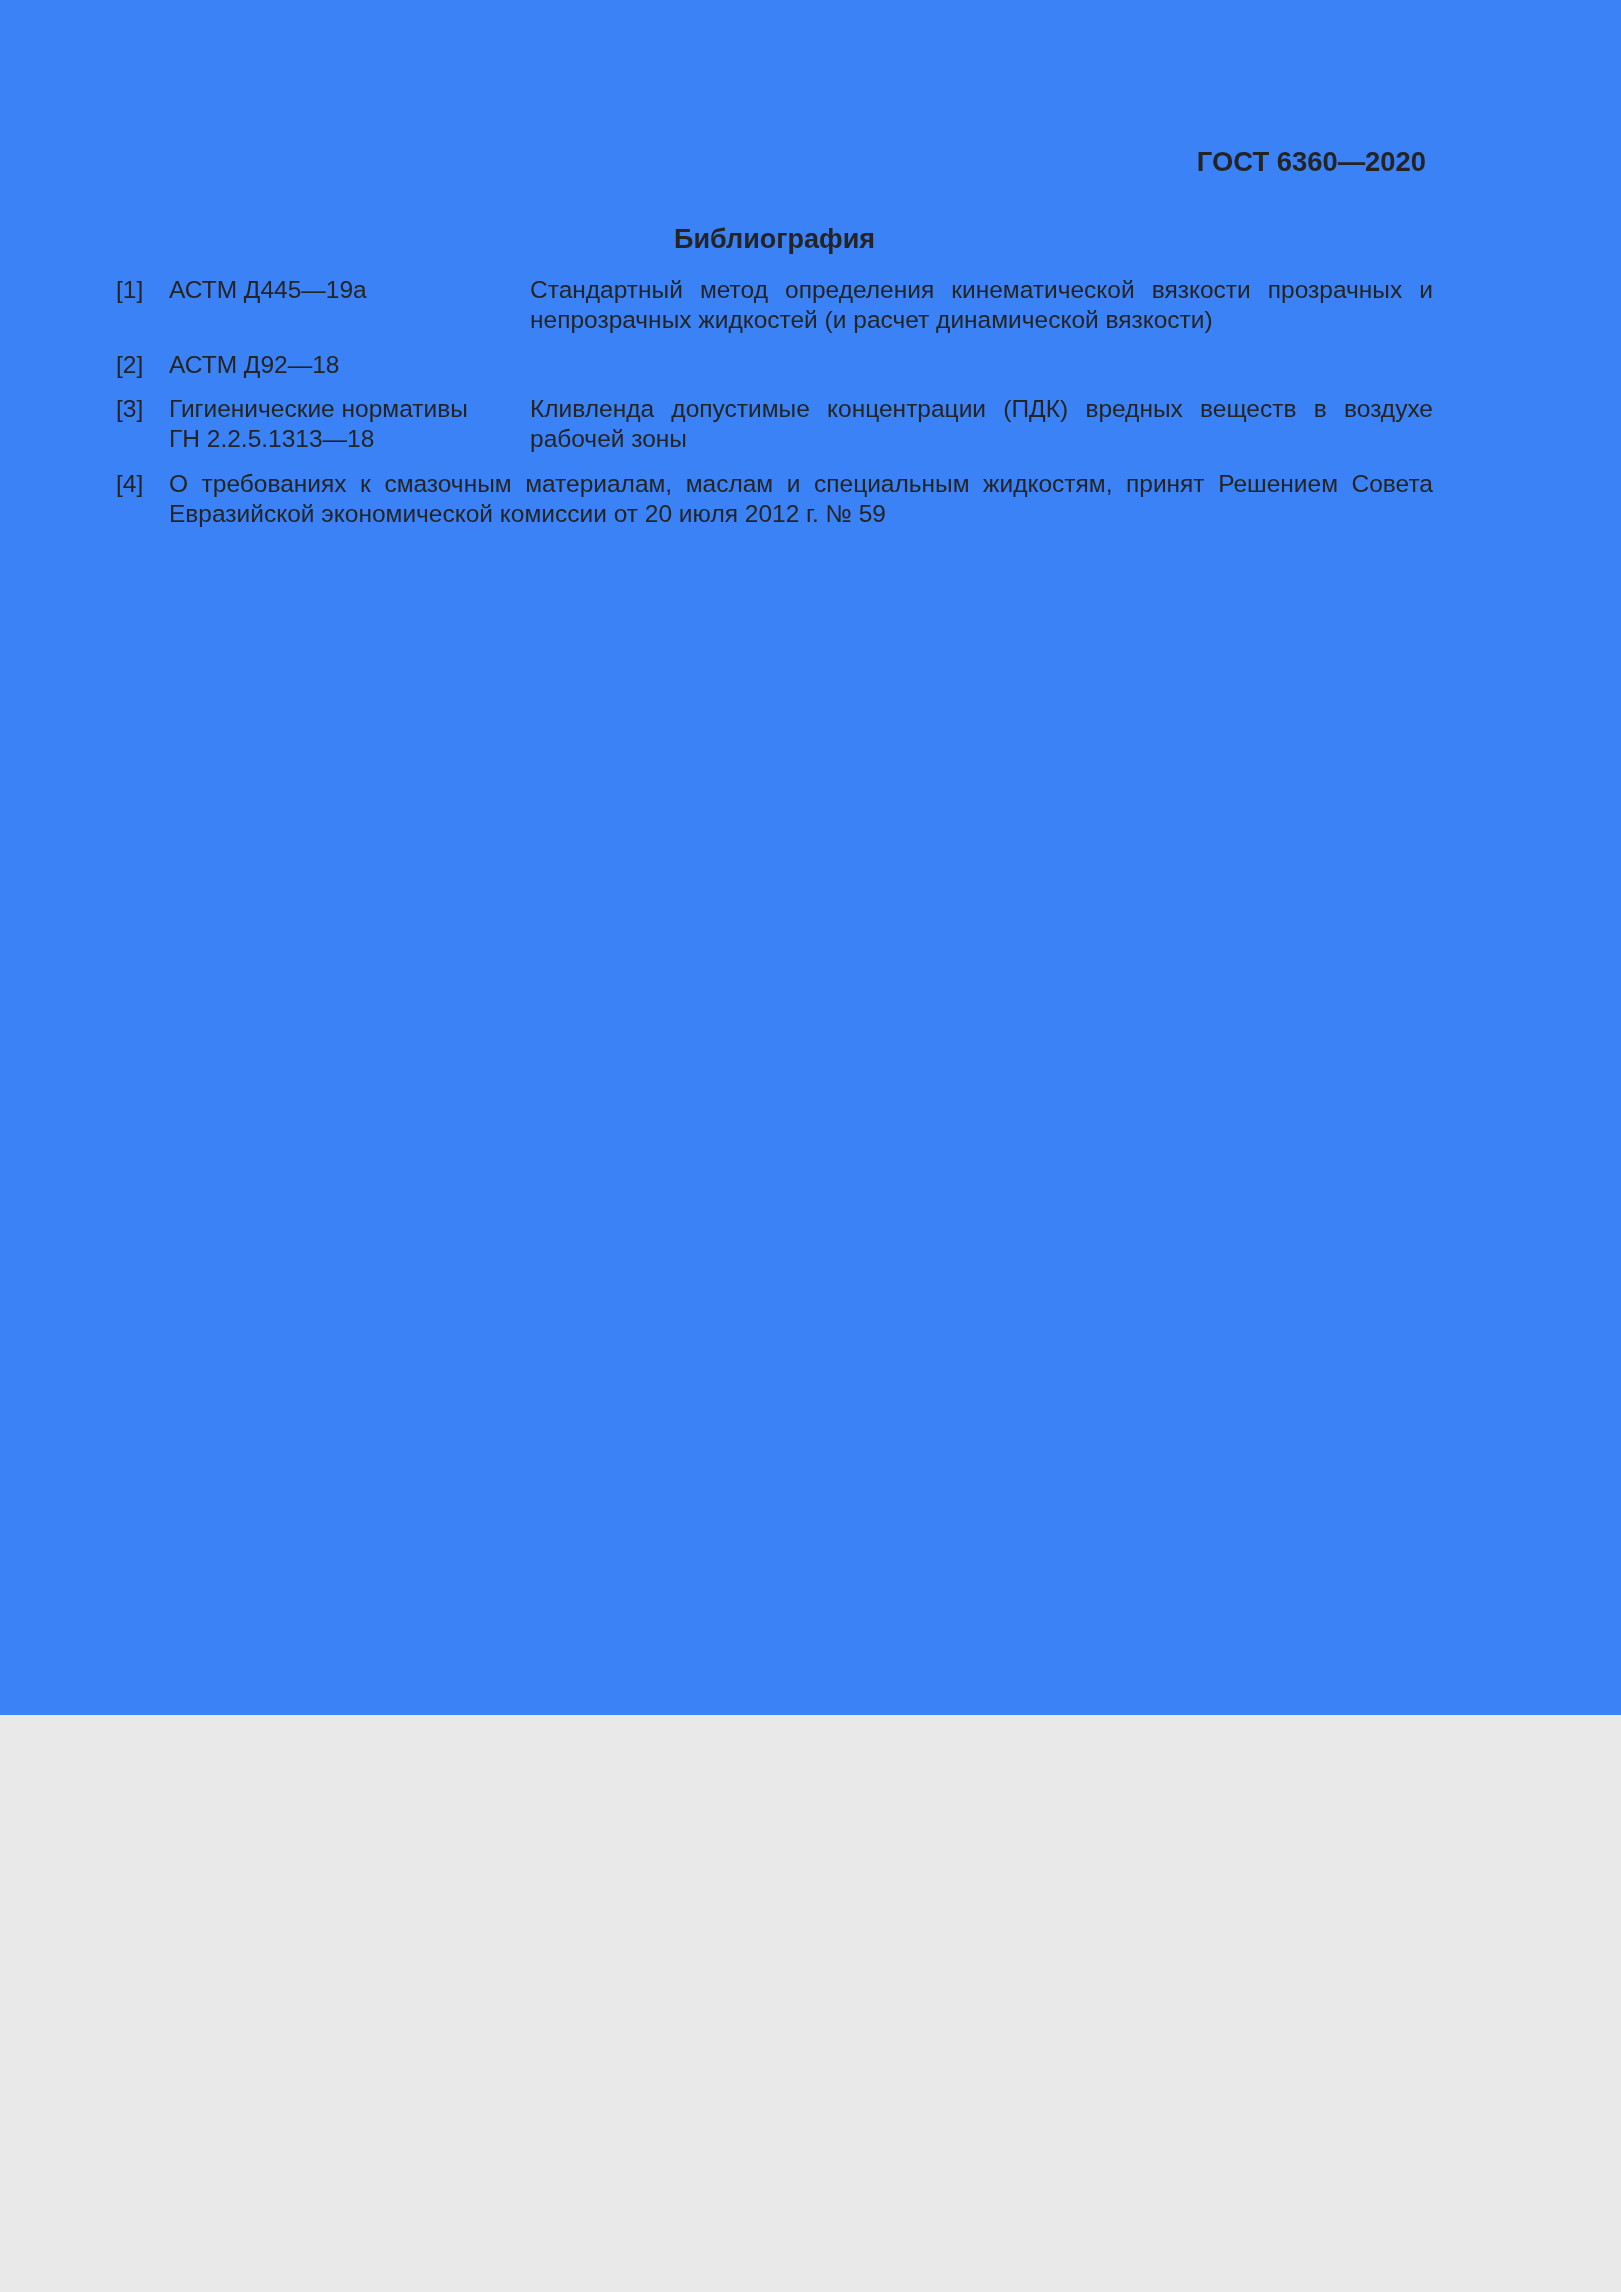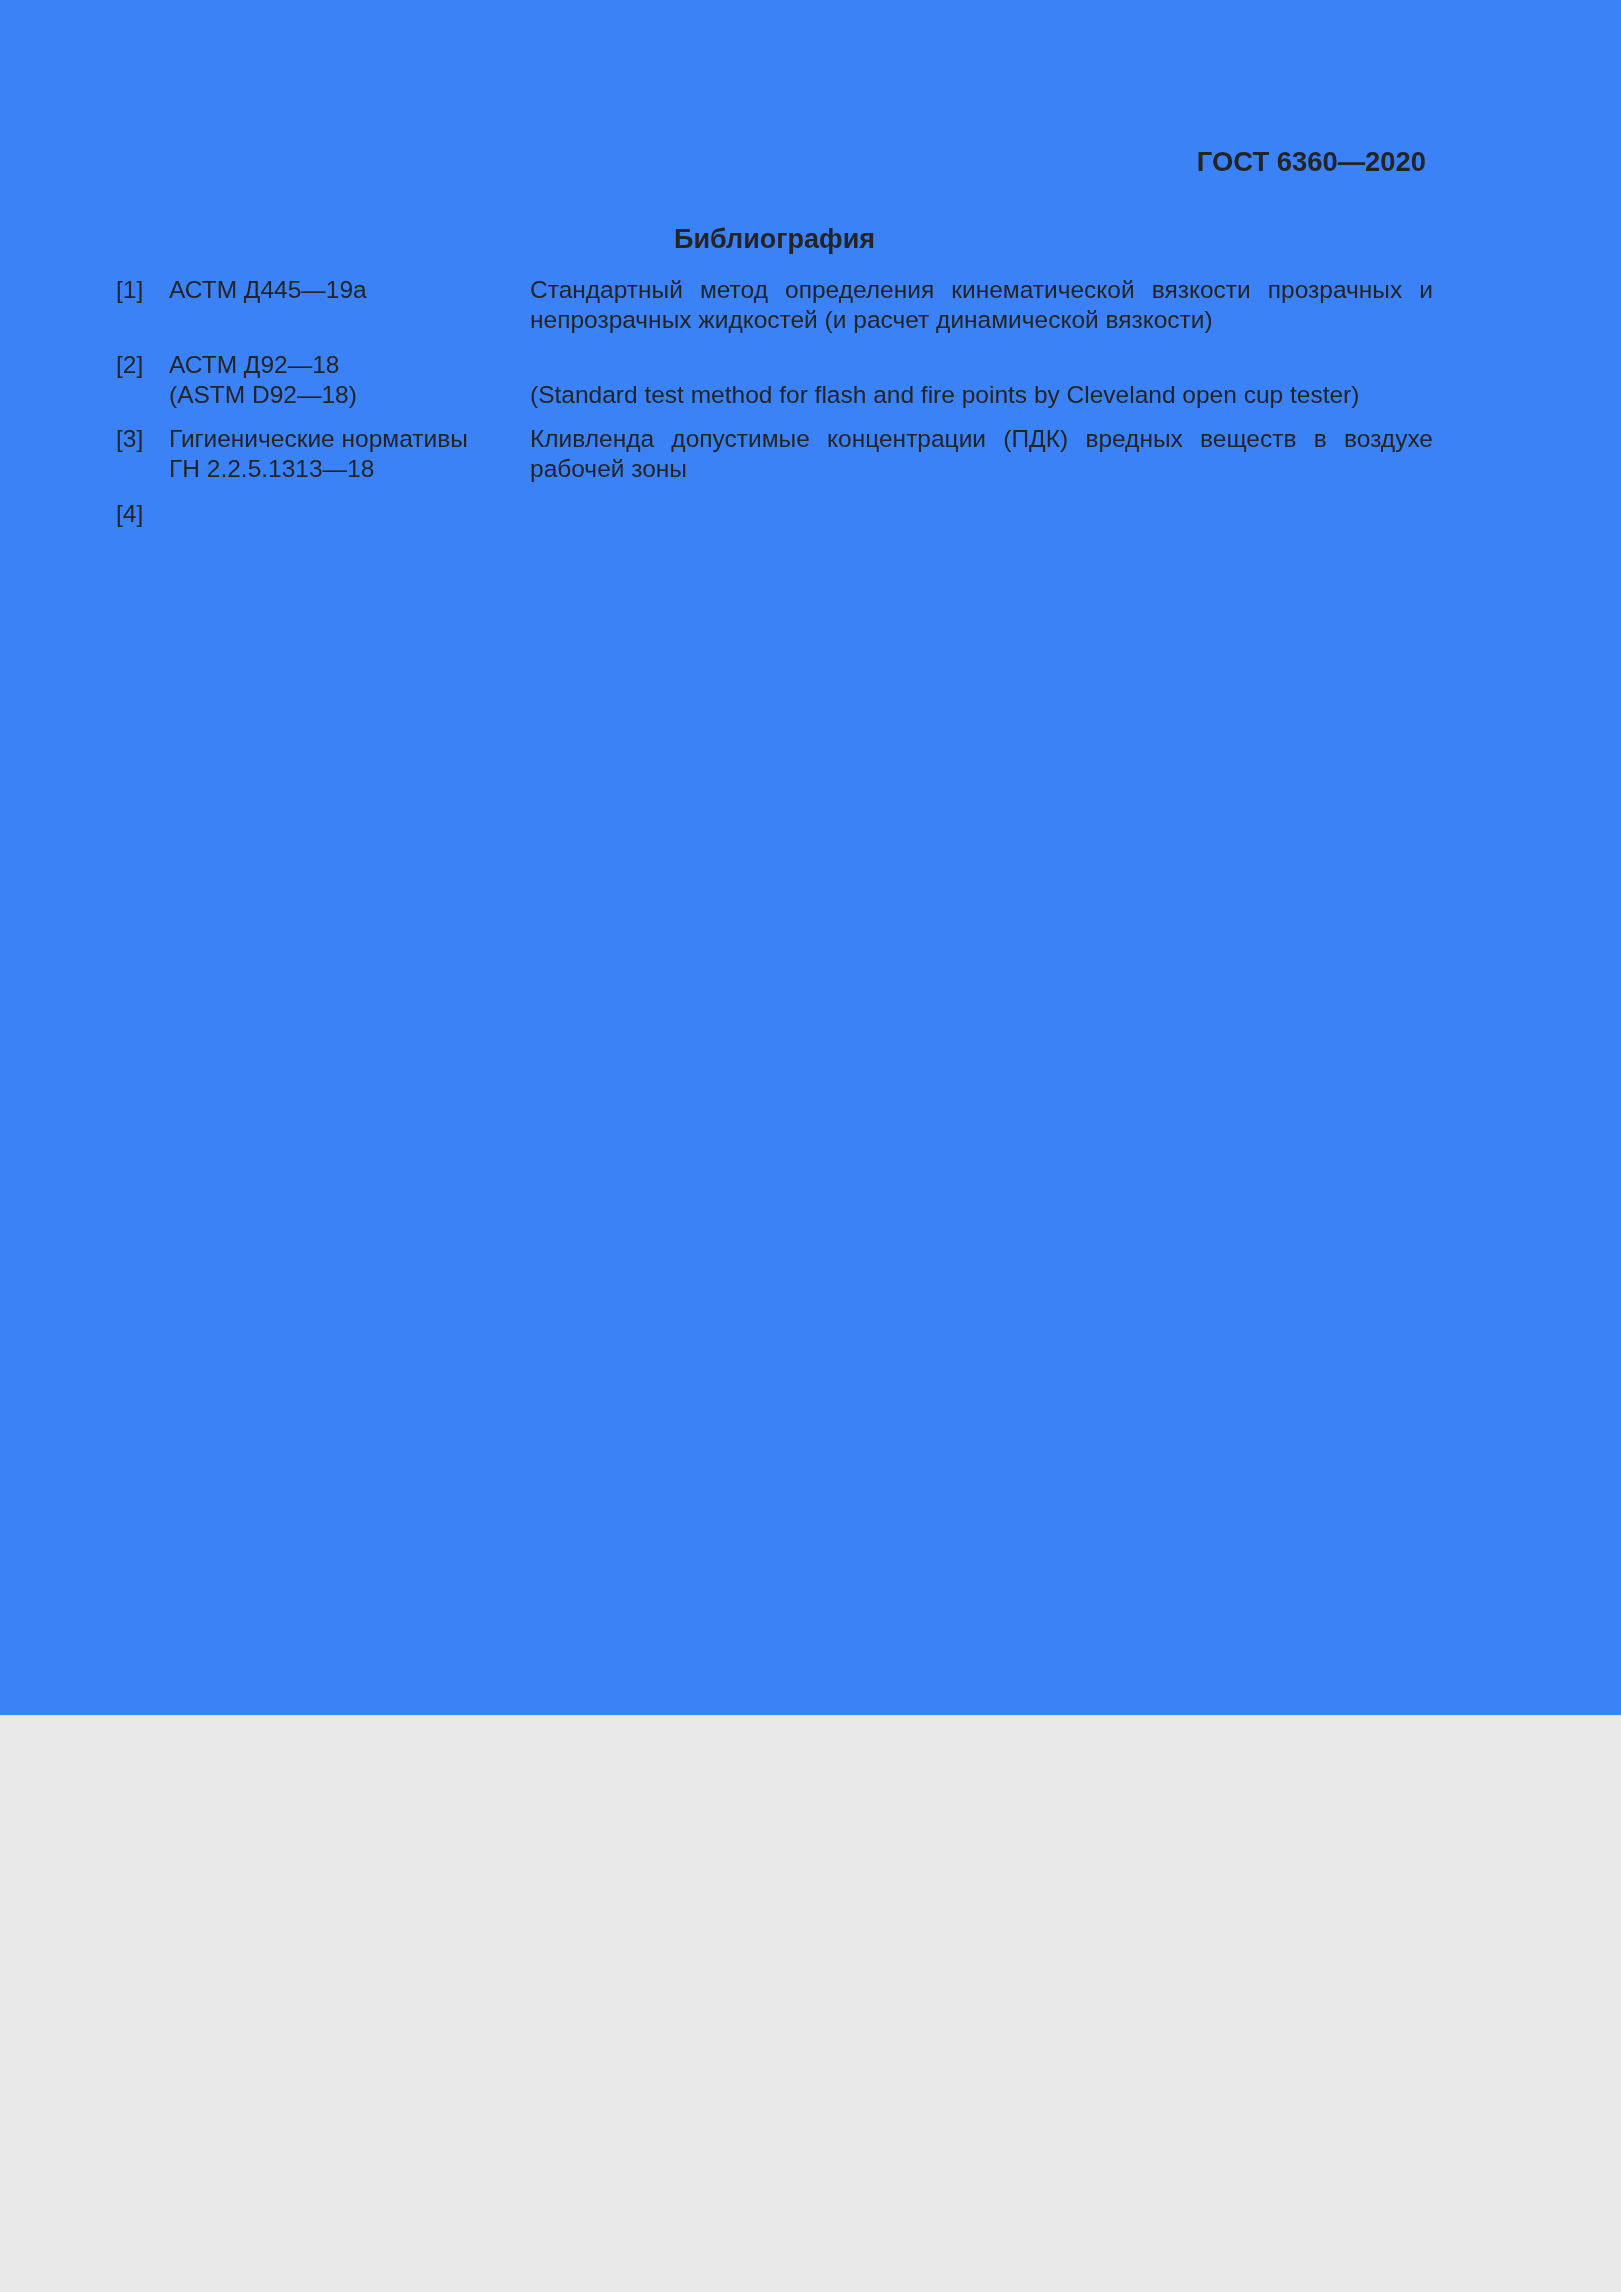--- a/index.html
+++ b/index.html
@@ -86,39 +86,35 @@
         <div class="label">АСТМ Д445—19а</div>
         <div class="text">Стандартный метод определения кинематической вязкости прозрачных и непрозрачных жидкостей (и расчет динамической вязкости)</div>
       </div>
     </div>
 
     <div class="entry">
       <div class="part">
         <div class="ref">[2]</div>
         <div class="label">АСТМ Д92—18</div>
       </div>
-      <div class="part">
-        <div class="ref"></div>
-        <div class="label">(ASTM D92—18)</div>
-        <div class="text">(Standard test method for flash and fire points by Cleveland open cup tester)</div>
-      </div>
     </div>
 
     <div class="entry">
       <div class="part">
         <div class="ref">[3]</div>
         <div class="label">Гигиенические нормативы
 ГН 2.2.5.1313—18</div>
         <div class="text">Кливленда допустимые концентрации (ПДК) вредных веществ в воздухе рабочей зоны</div>
       </div>
     </div>
 
     <div class="entry">
       <div class="part">
         <div class="ref">[4]</div>
+        <div class="text">О требованиях к смазочным материалам, маслам и специальным жидкостям, принят Решением Совета Евразийской экономической комиссии от 20 июля 2012 г. № 59</div>
       </div>
     </div>
 
   </div>
 
   <div class="page-number">7</div>
 
 </div>
 
 

